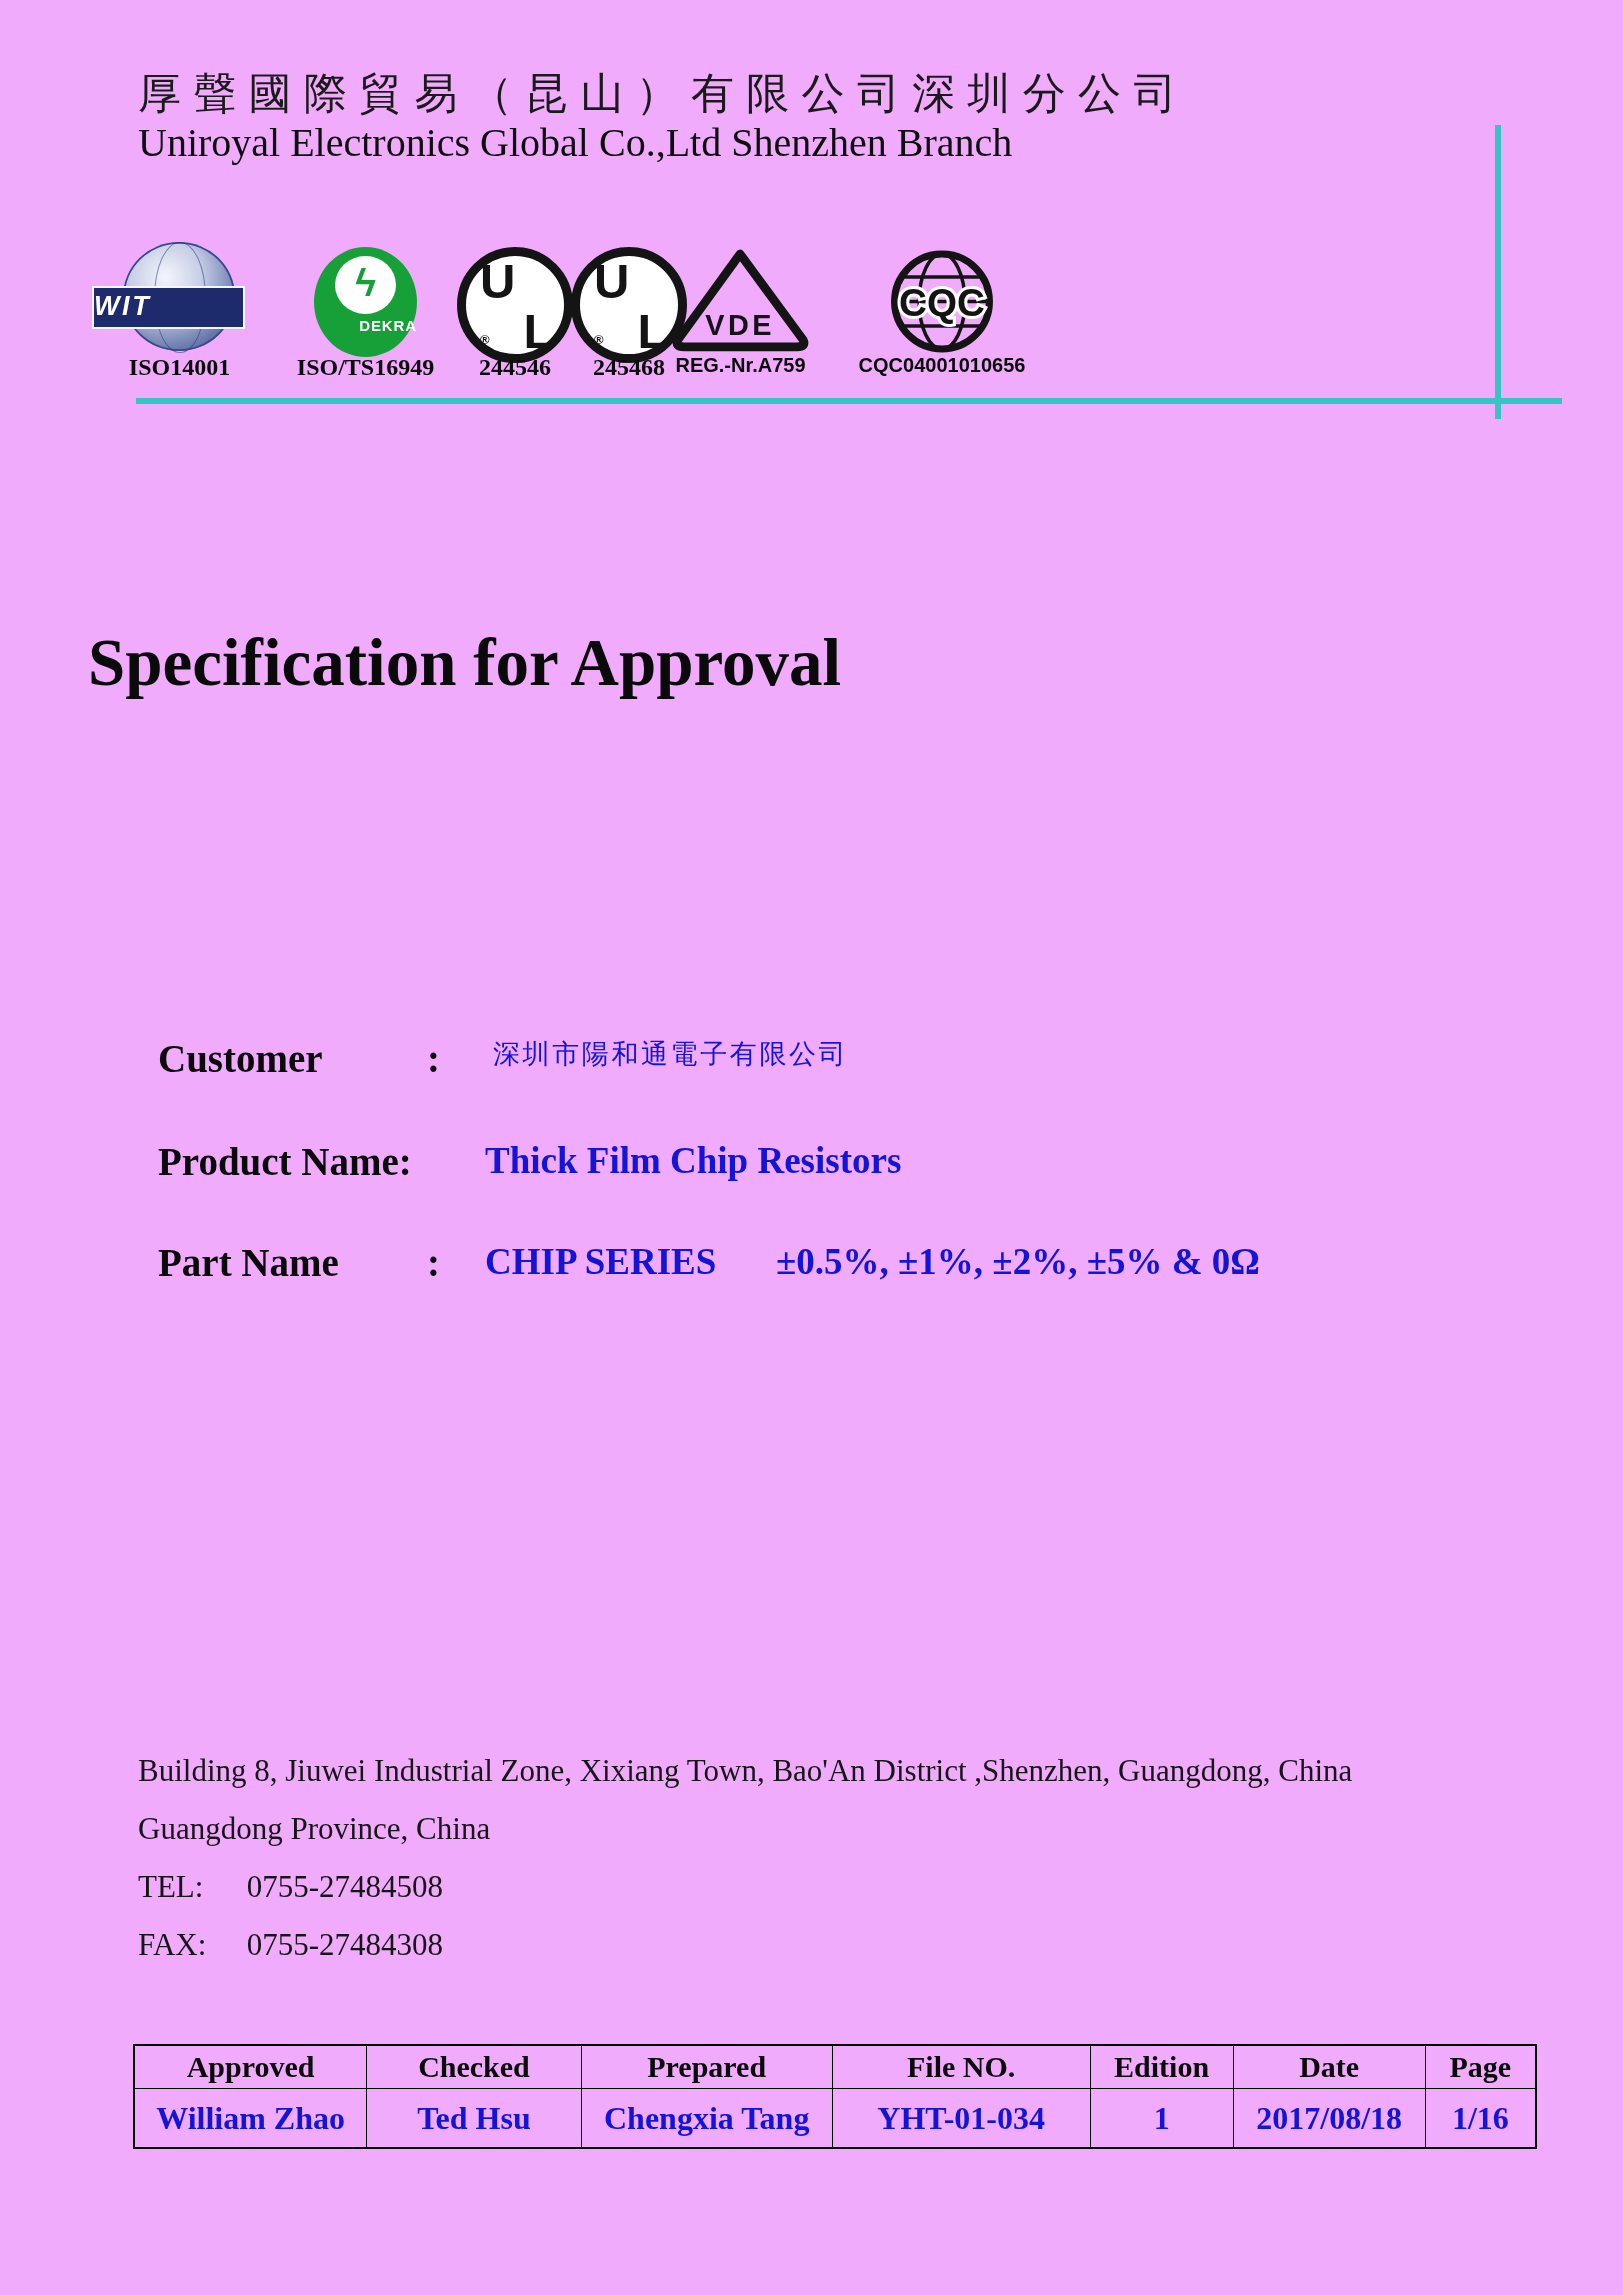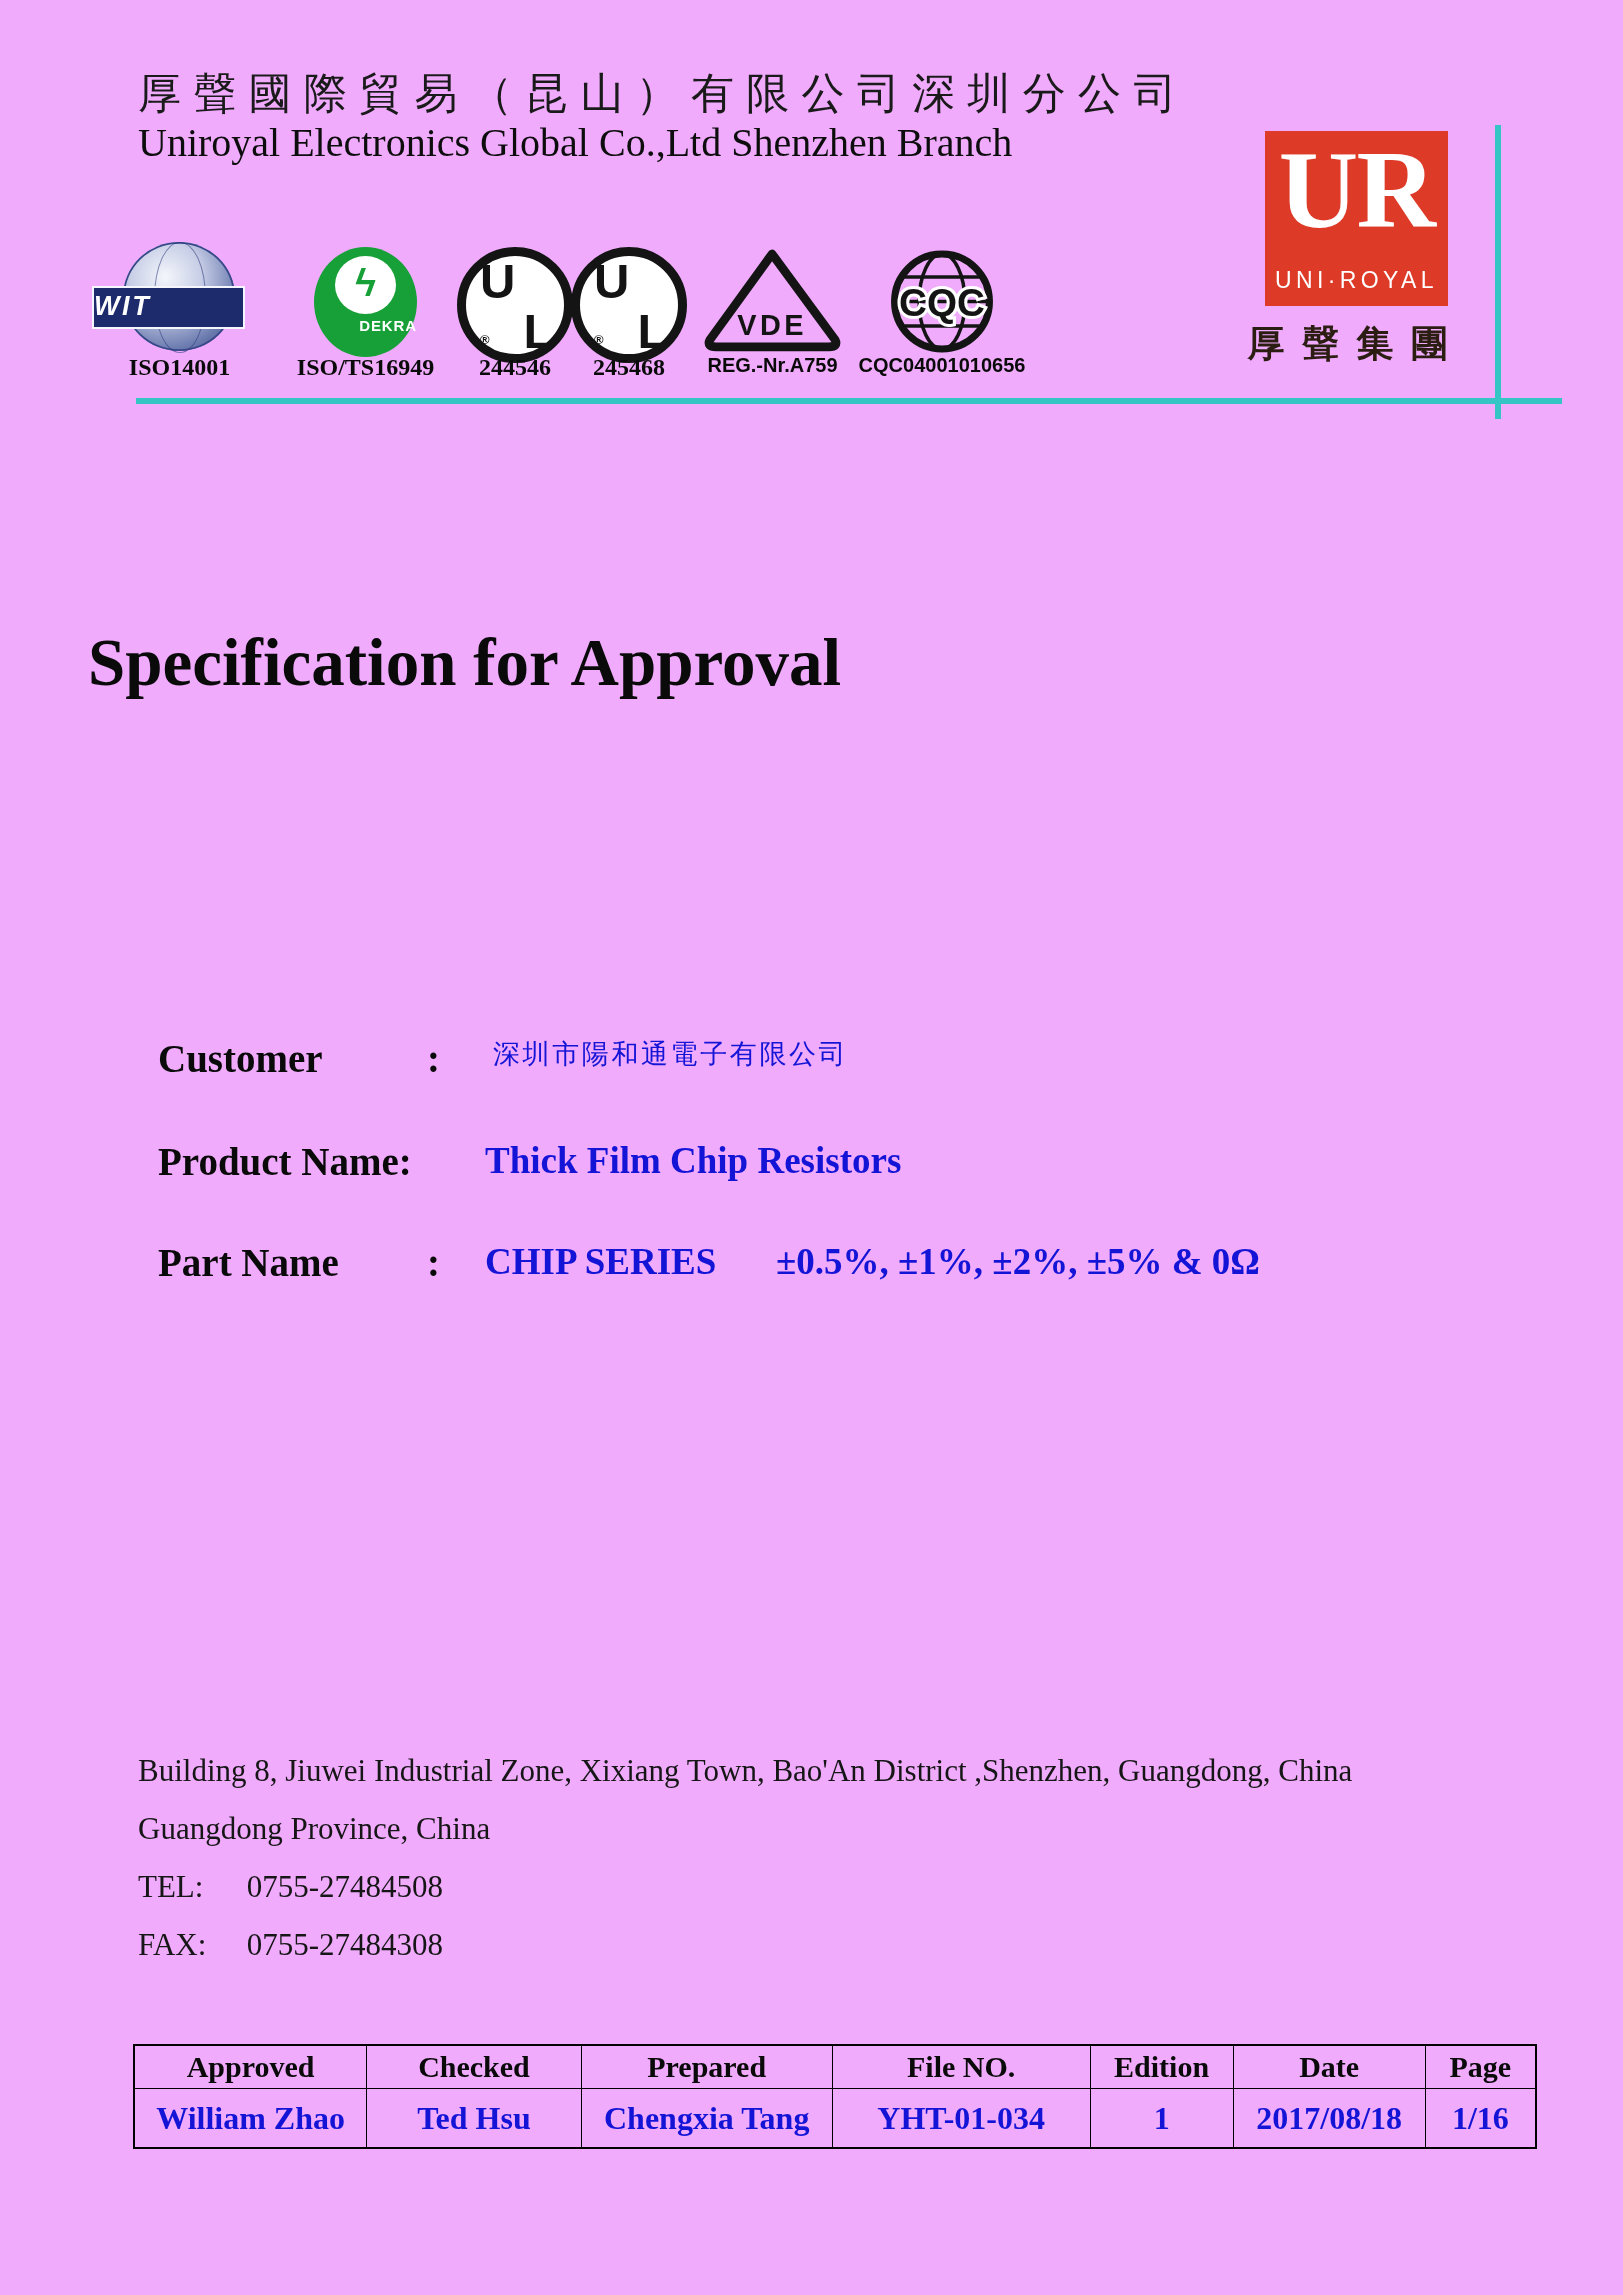--- a/index.html
+++ b/index.html
@@ -168,21 +168,21 @@
 
     <div class="cert" style="left:570px;width:118px;">
       <div class="icon-ul">
         <span class="ul-u">U</span>
         <span class="ul-l">L</span>
         <span class="ul-reg">®</span>
       </div>
       <div class="cert-label">245468</div>
     </div>
 
-    <div class="cert" style="left:696px;width:153px;">
+    <div class="cert" style="left:664px;width:153px;">
       <svg class="icon-svg" width="145" height="105" viewBox="0 0 165 120">
         <path class="vde-tri" d="M82,8 L154,106 Q158,114 147,114 L18,114 Q7,114 11,106 Z"></path>
         <text class="vde-text" x="82" y="100" text-anchor="middle">VDE</text>
       </svg>
       <div class="cert-label small">REG.-Nr.A759</div>
     </div>
 
     <div class="cert" style="left:850px;width:184px;">
       <svg class="icon-svg" width="116" height="109" viewBox="0 0 132 124">
         <circle class="cqc-circle" cx="66" cy="62" r="54"></circle>
@@ -190,27 +190,20 @@
         <line class="cqc-line" x1="18" y1="34" x2="114" y2="34"></line>
         <line class="cqc-line" x1="12" y1="62" x2="120" y2="62"></line>
         <line class="cqc-line" x1="18" y1="90" x2="114" y2="90"></line>
         <text class="cqc-text" x="66" y="78" text-anchor="middle">CQC</text>
       </svg>
       <div class="cert-label small">CQC04001010656</div>
     </div>
 
   </div>
 
-  <div class="ur-logo">
-    <div class="ur-square">
-      <div class="ur-monogram">UR</div>
-      <div class="ur-brand">UNI·ROYAL</div>
-    </div>
-    <div class="ur-group-cn">厚聲集團</div>
-  </div>
 
   <div class="rule-h"></div>
   <div class="rule-v"></div>
 
   <div class="doc-title">Specification for Approval</div>
 
   <div class="field field-customer">
     <span class="lbl">Customer</span>
     <span class="sep">:</span>
     <span class="val">深圳市陽和通電子有限公司</span>

